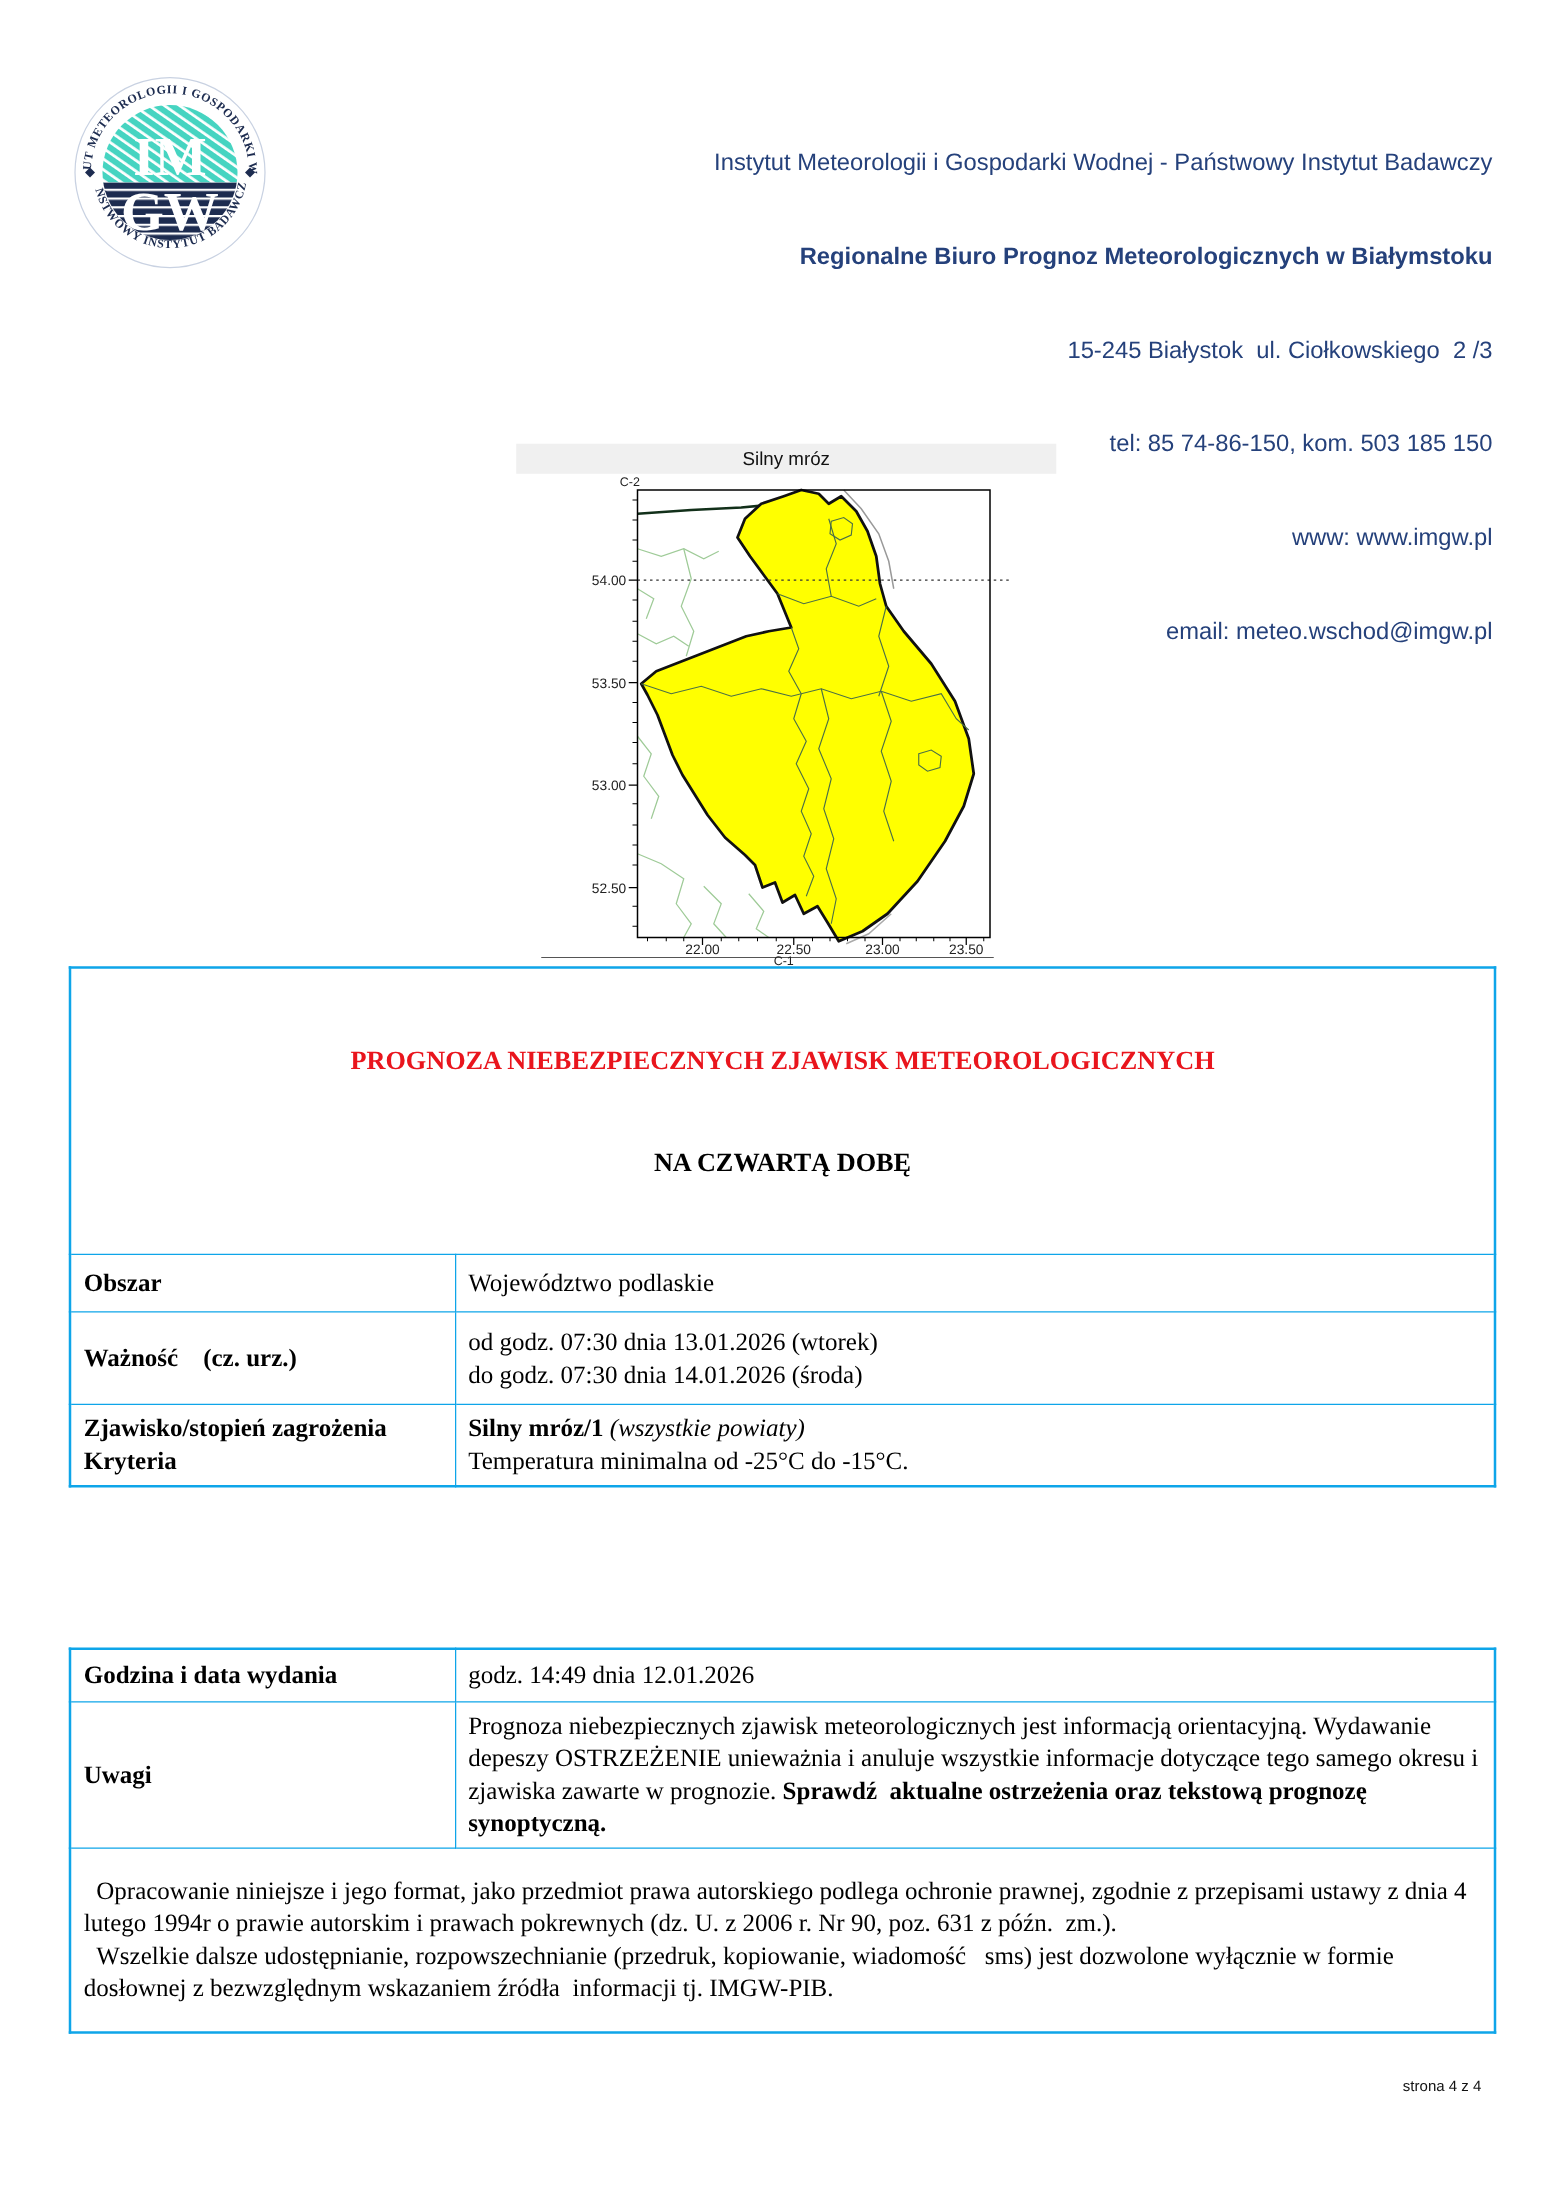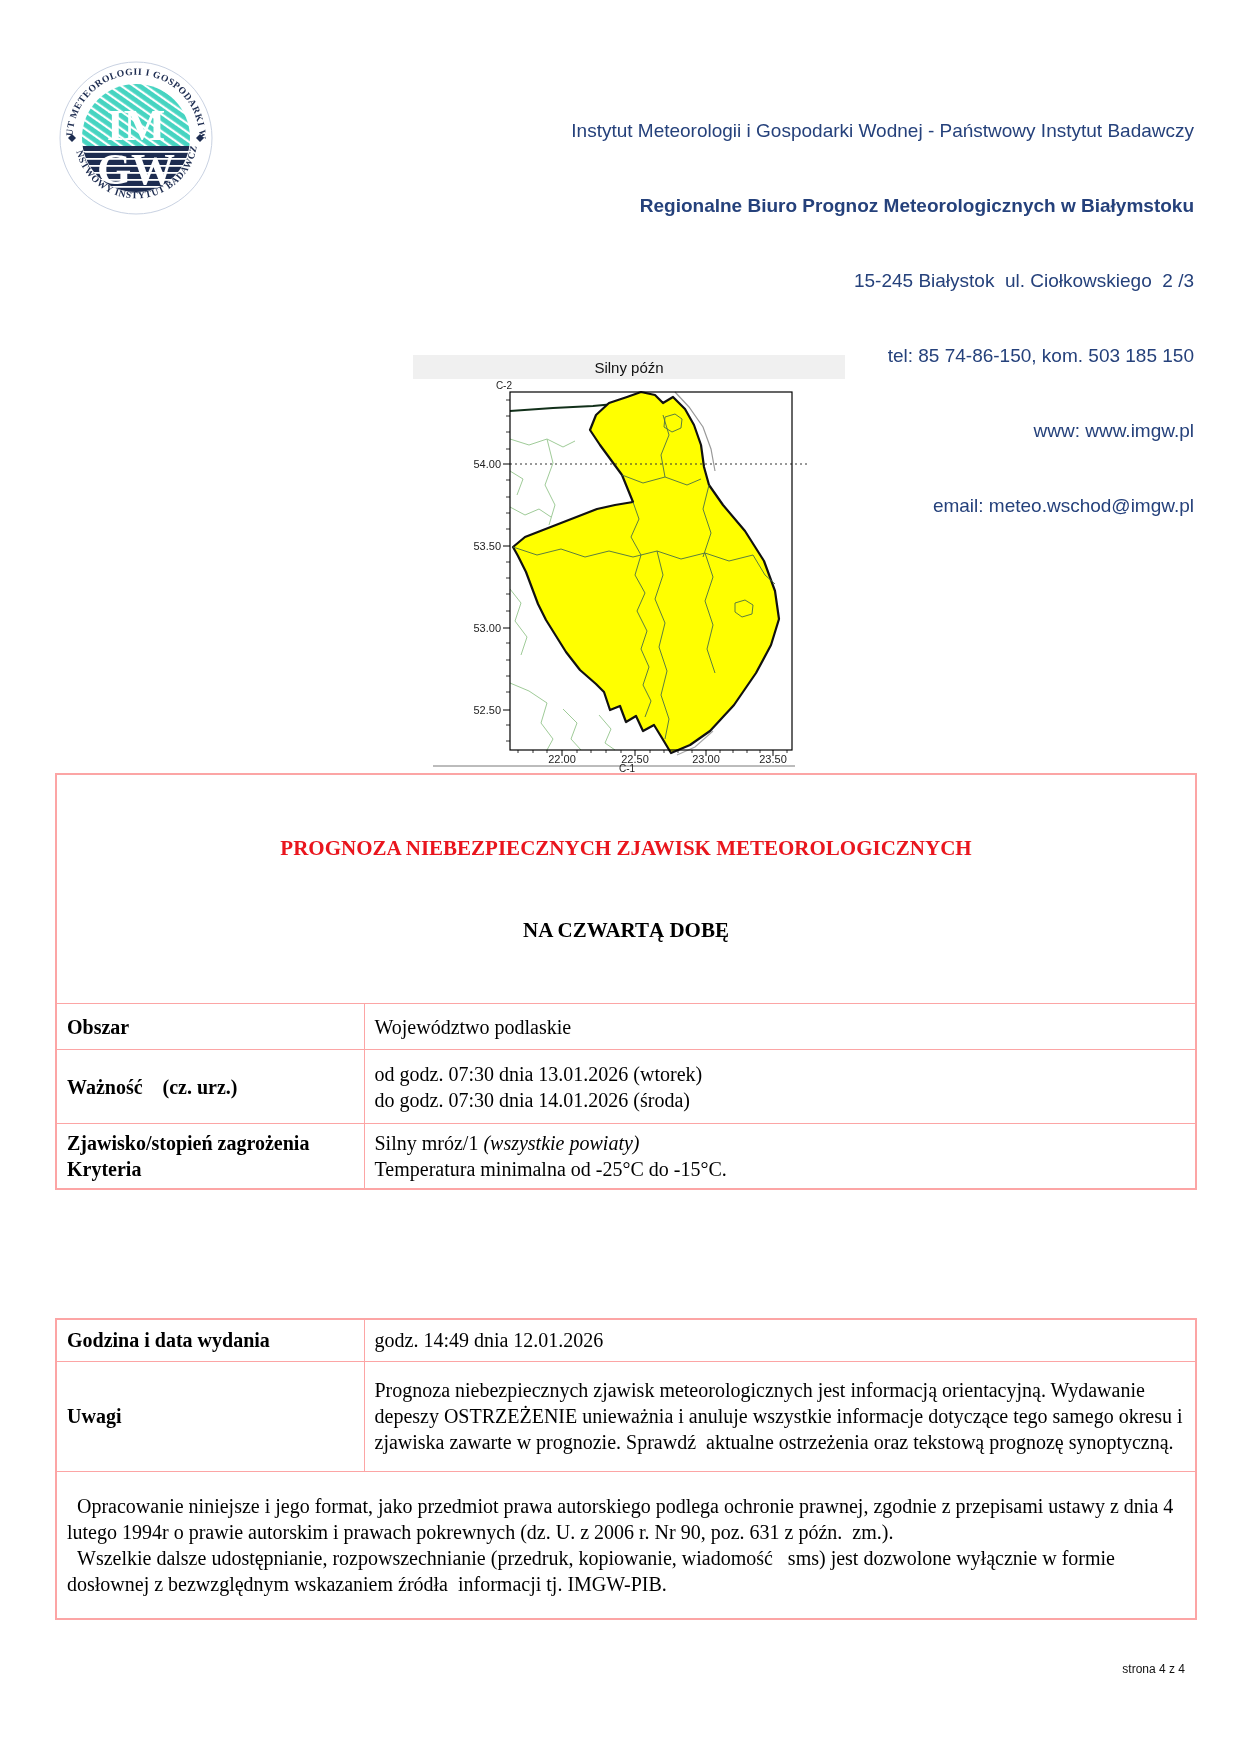--- a/index.html
+++ b/index.html
@@ -20,39 +20,39 @@
   .map-fig { position:absolute; left:413px; top:355px; width:432px; }
   .map-title-bar {
     width:432px; height:24px; background:var(--bar_gray);
     font-family:"Liberation Sans", sans-serif; font-size:15px; color:#111;
     display:flex; align-items:center; justify-content:center;
   }
   .map-svg { display:block; }
   .map-svg text { font-family:"Liberation Sans", sans-serif; fill:#222; }
   
   table.tbl { position:absolute; left:55px; width:1140px; border-collapse:collapse; table-layout:fixed; background:#fff; }
-  table.tbl, table.tbl td { border:2px solid #fca5a5; }
+  table.tbl, table.tbl td { border:2px solid #0ea5e9; }
   table.tbl td { border-width:1px; }
   table.tbl { border-width:2px; }
   .tbl td { font-size:20px; line-height:26px; padding:6px 10px; vertical-align:middle; white-space:pre-wrap; }
   .tbl col.c1 { width:308px; }
   .tbl col.c2 { width:832px; }
   .tbl .lbl { font-weight:bold; }
   .title-cell { text-align:center; vertical-align:middle; }
   .t-red { color:var(--red); font-weight:bold; font-size:21px; line-height:30px; }
   .t-blk { color:#000; font-weight:bold; font-size:21px; line-height:30px; }
   .top-align { vertical-align:top; }
   .uwagi-val { line-height:27px; }
   .copyright-cell { line-height:27px; padding:5px 8px; vertical-align:top; }
   
   .page-num {
     position:absolute; top:1662px; right:55px;
     font-family:"Liberation Sans", sans-serif; font-size:12px; color:#111;
   }
-  .seg-b { font-weight:normal;margin-top:28px; }
+  .seg-b { font-weight:bold;margin-top:28px; }
   .seg-i { font-style:italic; }
 </style>
 </head>
 <body>
 
 <div class="page">
 
   <div class="logo-wrap">
     <svg width="156" height="156" viewBox="0 0 156 156">
       <defs>
@@ -92,21 +92,21 @@
     <div>Instytut Meteorologii i Gospodarki Wodnej - Państwowy Instytut Badawczy</div>
     <div class="b">Regionalne Biuro Prognoz Meteorologicznych w Białymstoku</div>
     <div>15-245 Białystok  ul. Ciołkowskiego  2 /3</div>
     <div>tel: 85 74-86-150, kom. 503 185 150</div>
     <div>www: www.imgw.pl</div>
     <div>email: meteo.wschod@imgw.pl</div>
   </div>
 
   <div class="map-fig">
     <div class="map-title-bar">
-      <span>Silny późn</span>
+      <span>Silny mróz</span>
     </div>
     <svg class="map-svg" width="432" height="394" viewBox="0 0 432 394">
 
       <text x="99" y="10" font-size="10" text-anchor="end">C-2</text>
 
       <g fill="none" stroke="#9fcb98" stroke-width="1">
         <path d="M97 60 L116 66 L134 60 L150 68 L162 62"></path>
         <path d="M134 60 L140 84 L132 106 L142 126 L136 146"></path>
         <path d="M97 128 L112 136 L126 130 L138 138"></path>
         <path d="M97 92 L110 100 L104 116"></path>

